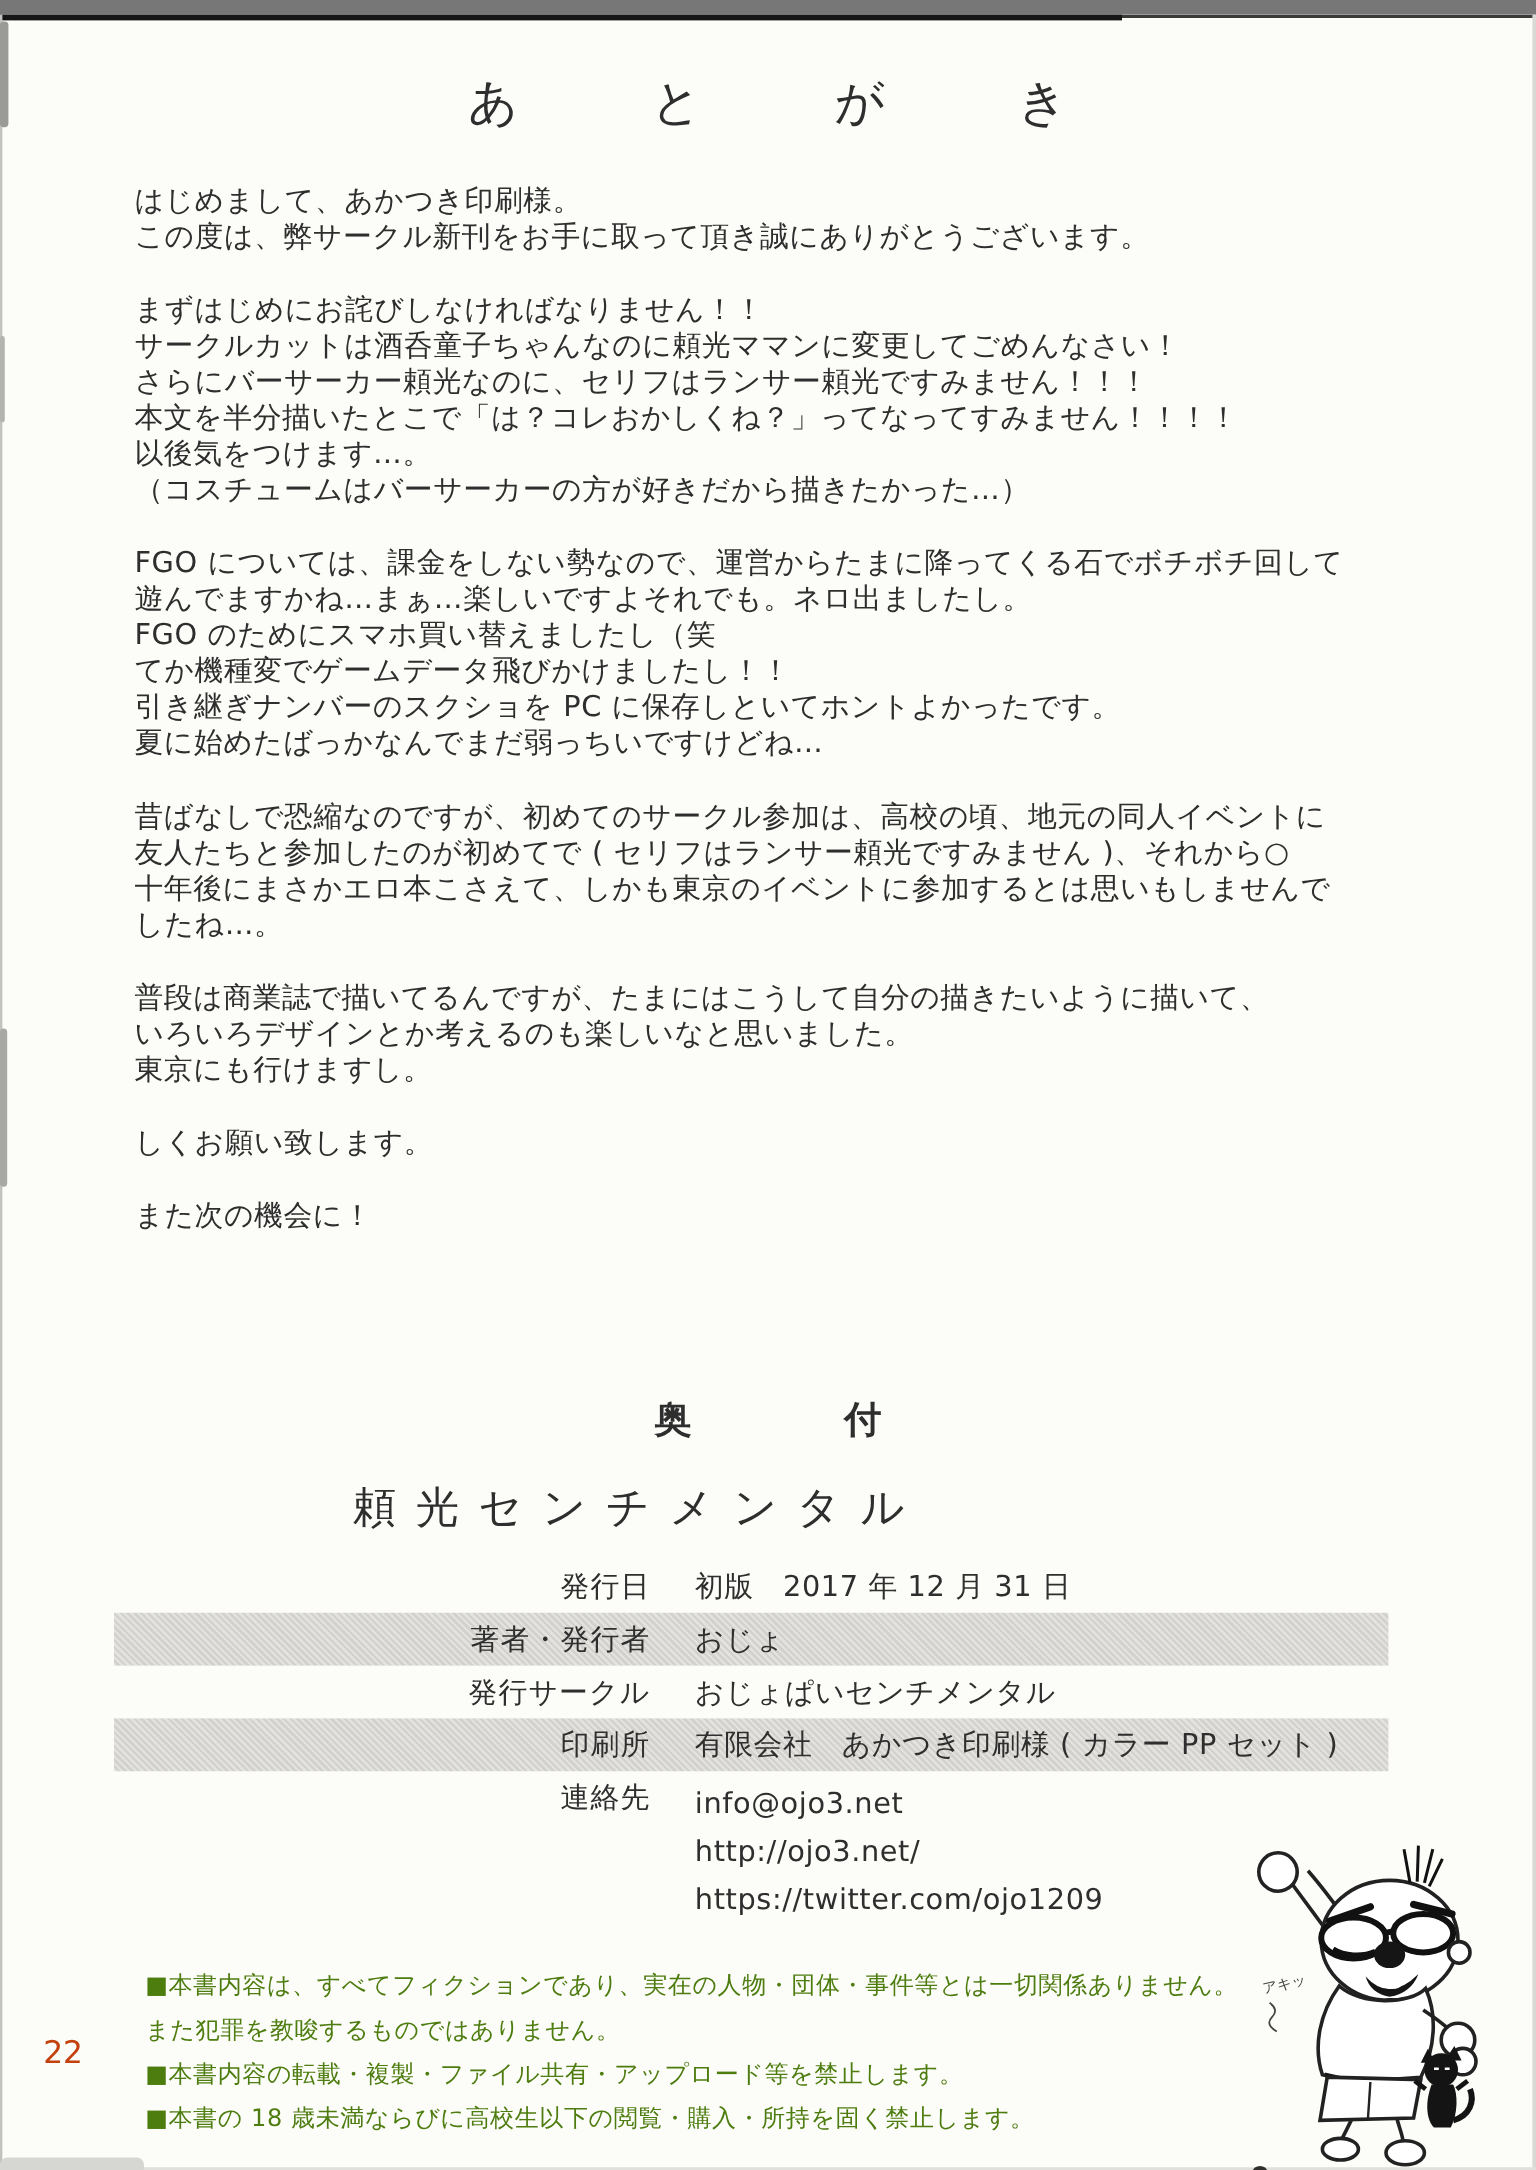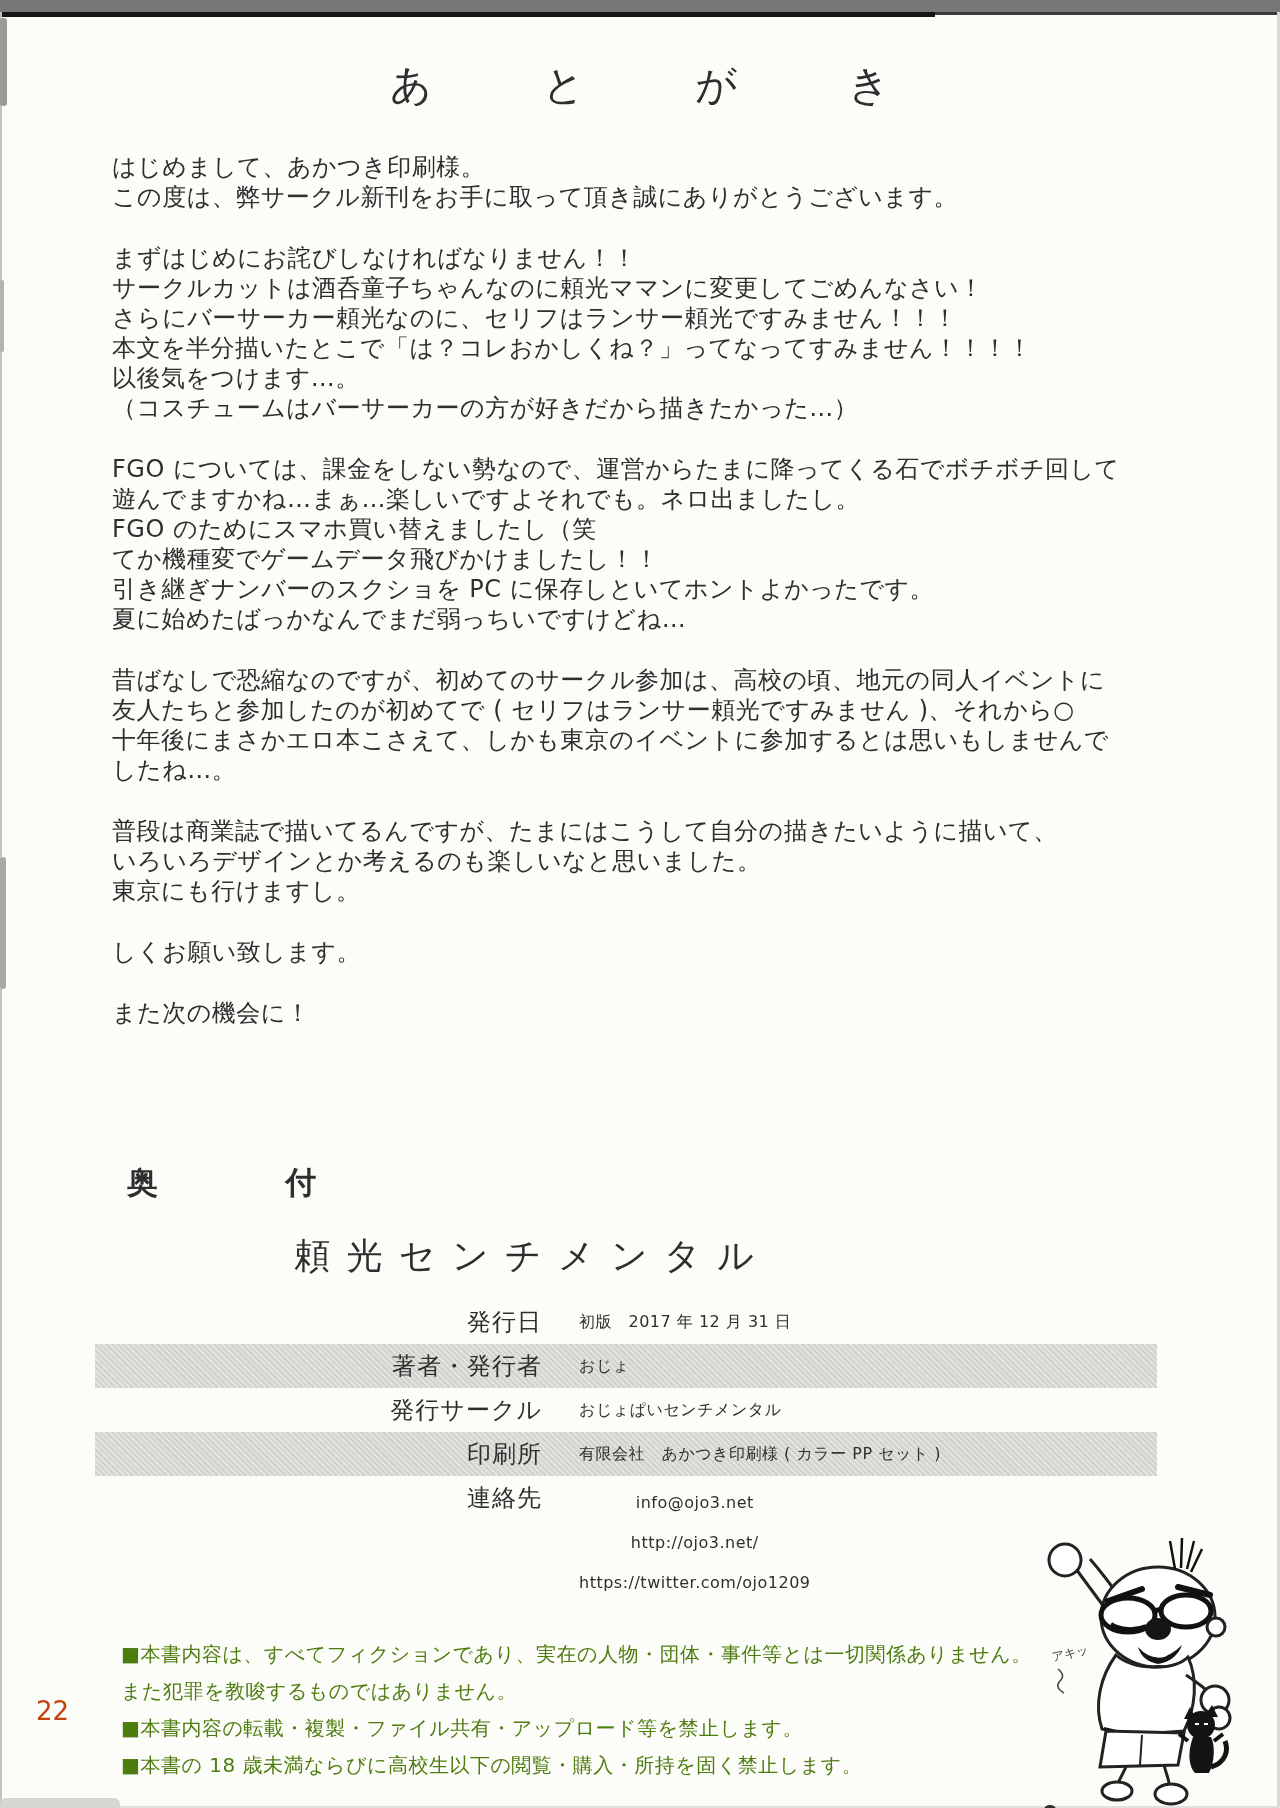--- a/index.html
+++ b/index.html
@@ -33,36 +33,36 @@
     letter-spacing:2.7em;text-indent:2.7em;white-space:nowrap;
   }
   .body-text{position:absolute;left:112px;top:140px;}
   .body-text .para{margin:0 0 31px 0;}
   .body-text .tline{
     font-size:24px;line-height:30px;letter-spacing:0.5px;white-space:nowrap;
   }
 
   
   .colophon-heading{
-    position:absolute;left:0;top:1150px;width:1280px;text-align:left;
+    position:absolute;left:0;top:1150px;width:1280px;text-align:center;
     font-size:31px;font-weight:bold;letter-spacing:4.1em;text-indent:4.1em;white-space:nowrap;
   }
   .colophon-title{
     position:absolute;left:0;top:1220px;width:1048px;text-align:center;
     font-size:36px;font-weight:500;letter-spacing:0.45em;text-indent:0.45em;white-space:nowrap;
   }
   .colophon-table{position:absolute;left:95px;top:1288px;width:1062px;}
   .crow{display:flex;align-items:flex-start;padding:7px 0;}
   .crow.shaded{
     background:var(--shade,#d9d8d4);
     background-image:repeating-linear-gradient(45deg,rgba(255,255,255,.25) 0 2px,rgba(0,0,0,.03) 2px 4px);
   }
   .clabel{width:447px;text-align:right;font-size:24px;line-height:30px;letter-spacing:1px;white-space:nowrap;}
-  .cvalue{margin-left:37px;font-size:16px;line-height:30px;letter-spacing:0.5px;white-space:nowrap;}
-  .crow.contact .cvalue div{line-height:40px;text-align:center;}
+  .cvalue{margin-left:37px;font-size:24px;line-height:30px;letter-spacing:0.5px;white-space:nowrap;}
+  .crow.contact .cvalue div{line-height:40px;}
 
   
   .disclaimers{position:absolute;left:121px;top:1624px;}
   .dline{font-size:20px;line-height:37px;letter-spacing:0.5px;white-space:nowrap;color:#4d7c0f;}
   .page-number{position:absolute;left:36px;top:1684px;font-size:26px;color:#c2410c;}
 
   
   .mascot{position:absolute;left:1038px;top:1515px;width:212px;height:285px;}
   .sfx-label{font-size:12px;fill:#444;}
 </style>

